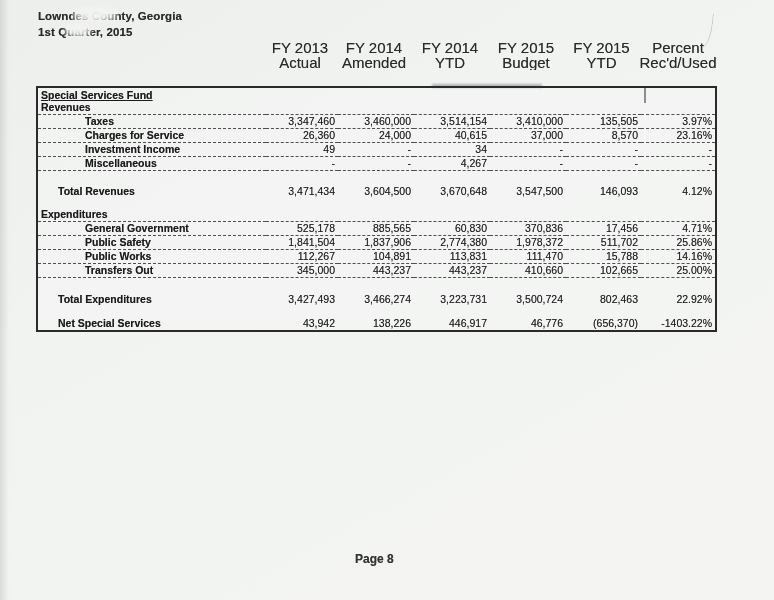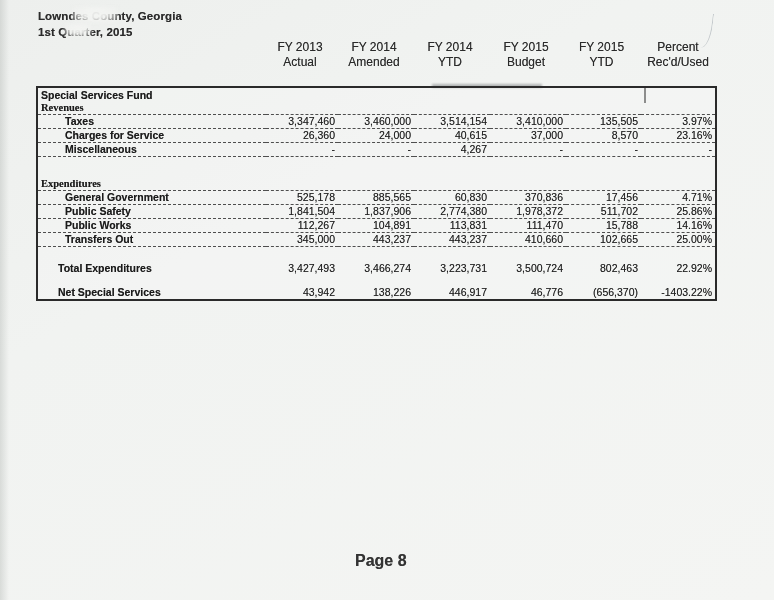--- a/index.html
+++ b/index.html
@@ -30,43 +30,43 @@
     background:rgba(45,45,45,0.8); }
   .border-smudge { position:absolute; left:432px; top:84px; width:110px; height:4px;
     background:rgba(60,66,70,0.35); filter:blur(1.2px); }
 
   table { border-collapse:collapse; table-layout:fixed; }
   td { padding:0 3px 0 0; font-size:10.5px; vertical-align:middle; overflow:hidden; white-space:nowrap; }
 
   
   .header-table { position:absolute; left:36px; top:40px; width:681px; }
   .header-table td { text-align:center; color:#2a2a2a; font-weight:400; padding:0; }
-  .header-table .hl { line-height:15px; font-size:12px; }
+  .header-table .hl { line-height:15px; font-size:15px; }
 
   
   .table-box { position:absolute; left:36px; top:86px; width:681px; border:2px solid #2a2a2a;
     background:rgba(246,247,245,0.35); }
   .main-table { width:100%; }
   .lbl { text-align:left; font-weight:700; color:#1b1b1b; }
   .num { text-align:right; font-weight:400; color:#1f1f1f; }
-  tr.fund  td { height:13px; }
-  tr.sect  td { height:13px;font-family:Liberation Serif, serif; }
+  tr.fund  td { height:13px;text-decoration:underline; }
+  tr.sect  td { height:13px; }
   tr.item  td { height:14px; }
   tr.total td { height:17px; }
   tr.net   td { height:15px; }
   tr.gap-a td { height:12px; }
   tr.gap-b td { height:9px; }
   tr.gap-c td { height:6px; }
   tr.total-x td { height:20px; }
   tr.dash > td { border-bottom:1px dashed #4e4e4e; }
   .sect .lbl, .fund .lbl { padding-left:3px; }
-  .item .lbl  { padding-left:27px; }
+  .item .lbl  { padding-left:47px; }
   .total .lbl, .total-x .lbl, .net .lbl { padding-left:20px; }
 
-  .page-footer { position:absolute; left:355px; top:552px; font-size:16px; font-weight:700; color:#333; }
+  .page-footer { position:absolute; left:355px; top:552px; font-size:12px; font-weight:700; color:#333; }
 </style>
 </head>
 <body>
 
 <div class="scan-page">
 
   <div class="doc-header">
     <div>Lowndes County, Georgia</div>
     <div>1st Quarter, 2015</div>
   </div>
@@ -148,33 +148,51 @@
         <tr class="item dash">
           <td class="lbl">Charges for Service</td>
           <td class="num">26,360</td>
           <td class="num">24,000</td>
           <td class="num">40,615</td>
           <td class="num">37,000</td>
           <td class="num">8,570</td>
           <td class="num">23.16%</td>
         </tr>
         <tr class="item dash">
+          <td class="lbl">Investment Income</td>
+          <td class="num">49</td>
+          <td class="num">-</td>
+          <td class="num">34</td>
+          <td class="num">-</td>
+          <td class="num">-</td>
+          <td class="num">-</td>
+        </tr>
+        <tr class="item dash">
           <td class="lbl">Miscellaneous</td>
           <td class="num">-</td>
           <td class="num">-</td>
           <td class="num">4,267</td>
           <td class="num">-</td>
           <td class="num">-</td>
           <td class="num">-</td>
         </tr>
 
         <tr class="gap-a">
             <td colspan="7"></td>
           </tr>
 
+        <tr class="total">
+          <td class="lbl">Total Revenues</td>
+          <td class="num">3,471,434</td>
+          <td class="num">3,604,500</td>
+          <td class="num">3,670,648</td>
+          <td class="num">3,547,500</td>
+          <td class="num">146,093</td>
+          <td class="num">4.12%</td>
+        </tr>
 
         <tr class="gap-b">
             <td colspan="7"></td>
           </tr>
 
         <tr class="sect dash">
           <td class="lbl" colspan="7">Expenditures</td>
         </tr>
 
         <tr class="item dash">

